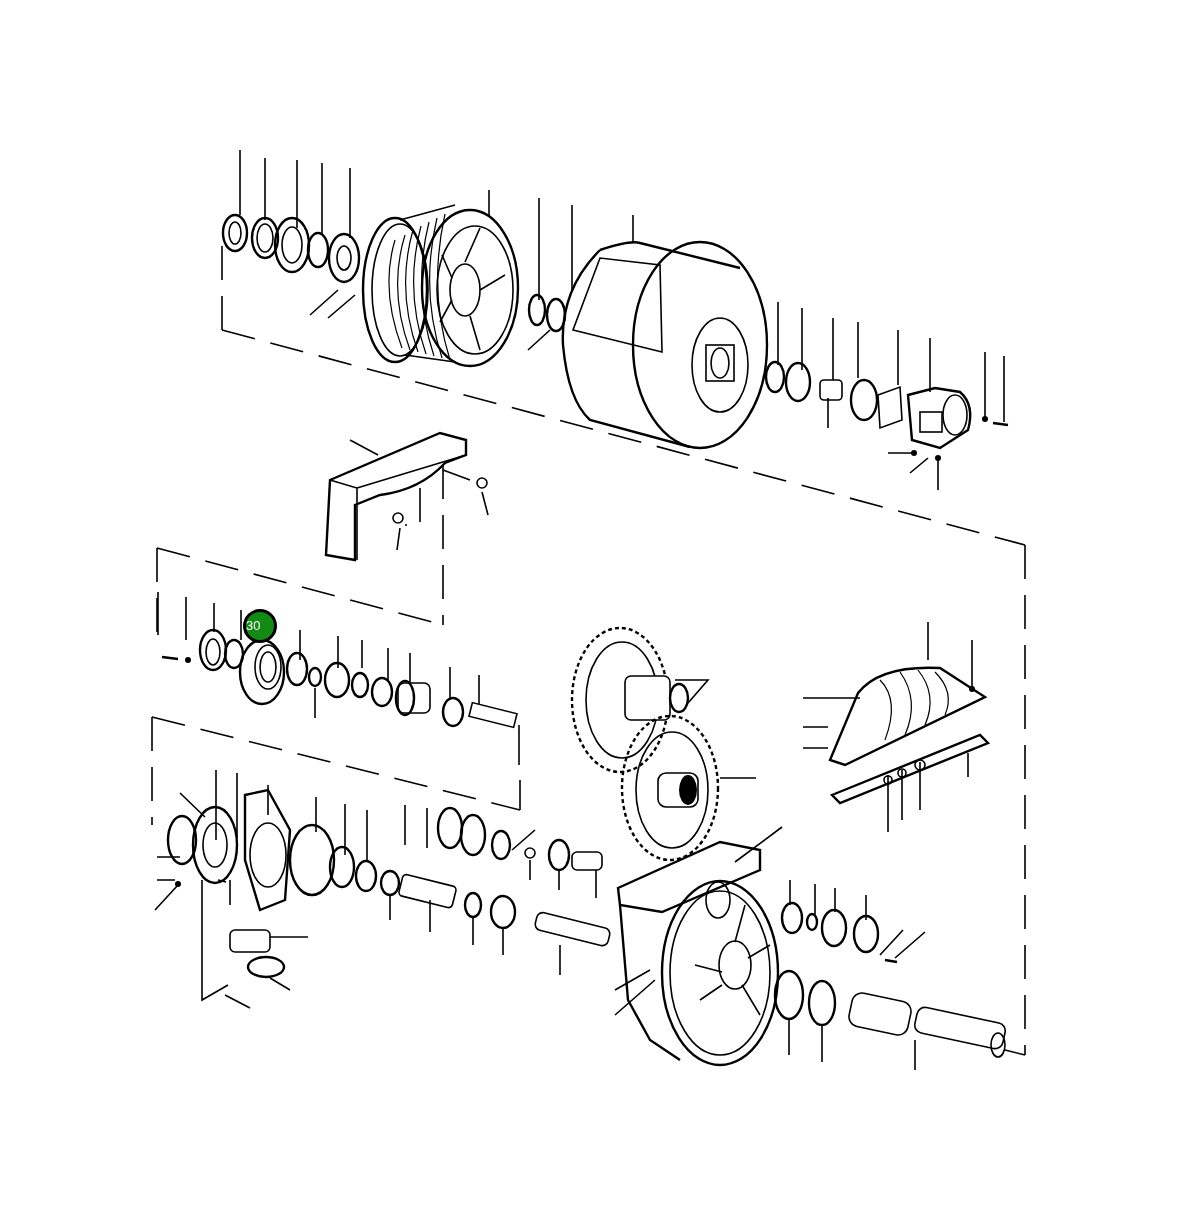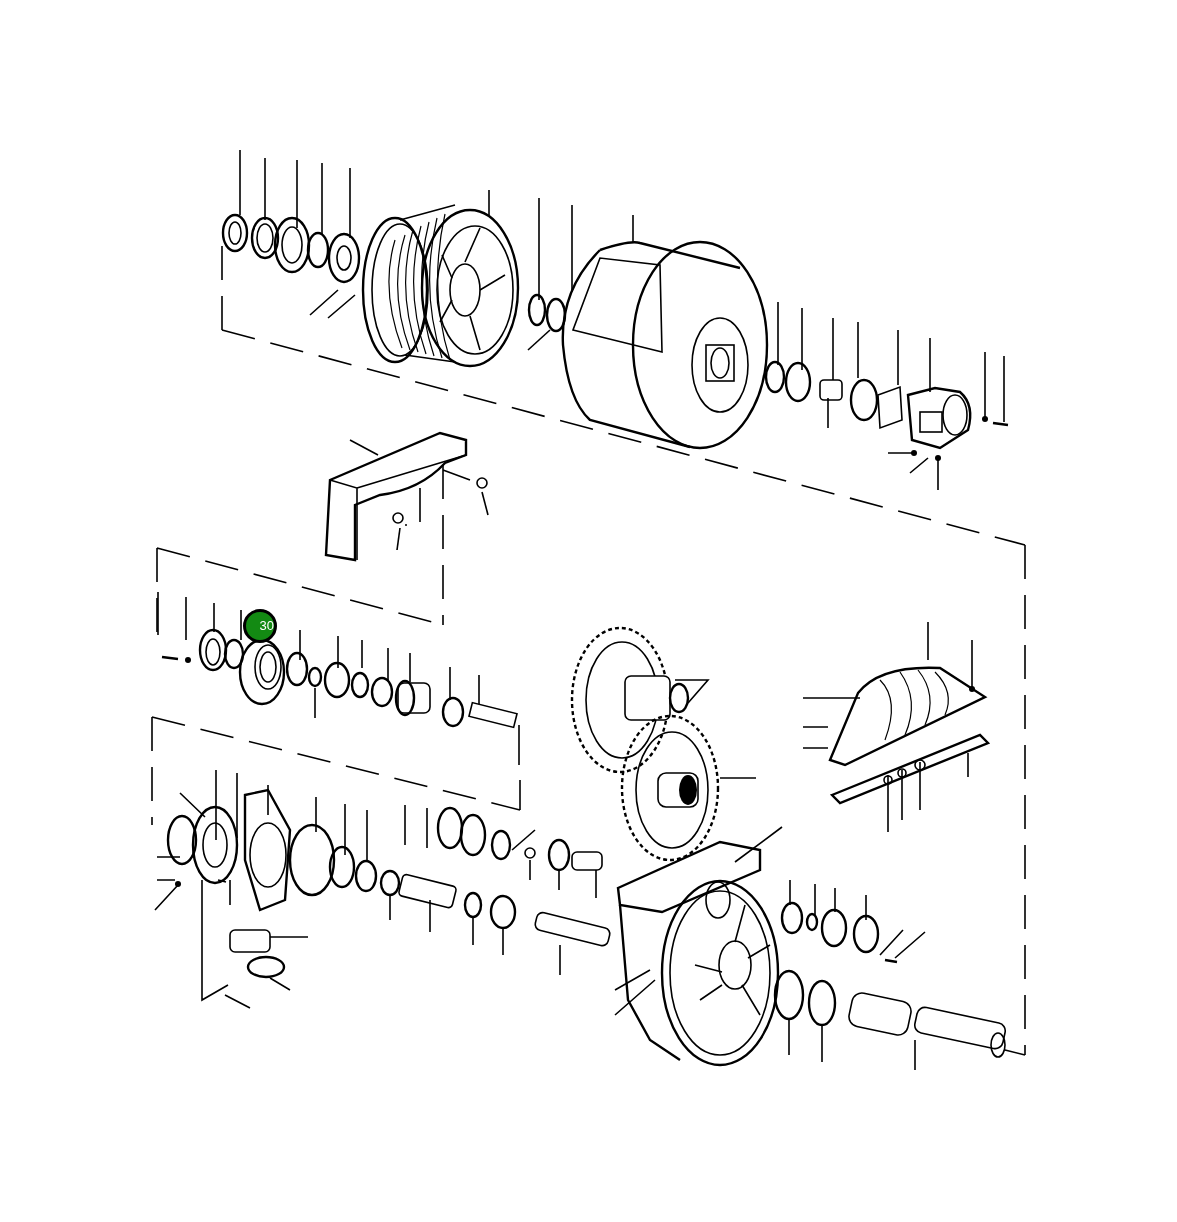--- a/index.html
+++ b/index.html
@@ -8,21 +8,21 @@
   .ln { stroke:#000; stroke-width:1.6; fill:none; }
   .thin { stroke:#000; stroke-width:1.2; fill:none; }
   .thick { stroke:#000; stroke-width:2.4; fill:none; }
   .dash { stroke:#000; stroke-width:1.6; fill:none; stroke-dasharray:34 16; }
   .wf { stroke:#000; stroke-width:1.6; fill:#fff; }
   .blk { fill:#000; }
   .callout {
     position:absolute; left:243px; top:609px; width:34px; height:34px;
     border-radius:50%; background:#138a13; border:3px solid #000;
     box-sizing:border-box; color:#fff; font-size:13px; line-height:28px;
-    text-align:right; cursor:pointer;
+    text-align:left; cursor:pointer;
   }
 </style>
 </head>
 <body>
 
 <svg id="diagram" viewBox="0 0 1177 1222" xmlns="http://www.w3.org/2000/svg">
 
   <g>
 
     <path class="dash" d="M222 330 L222 230"></path>

